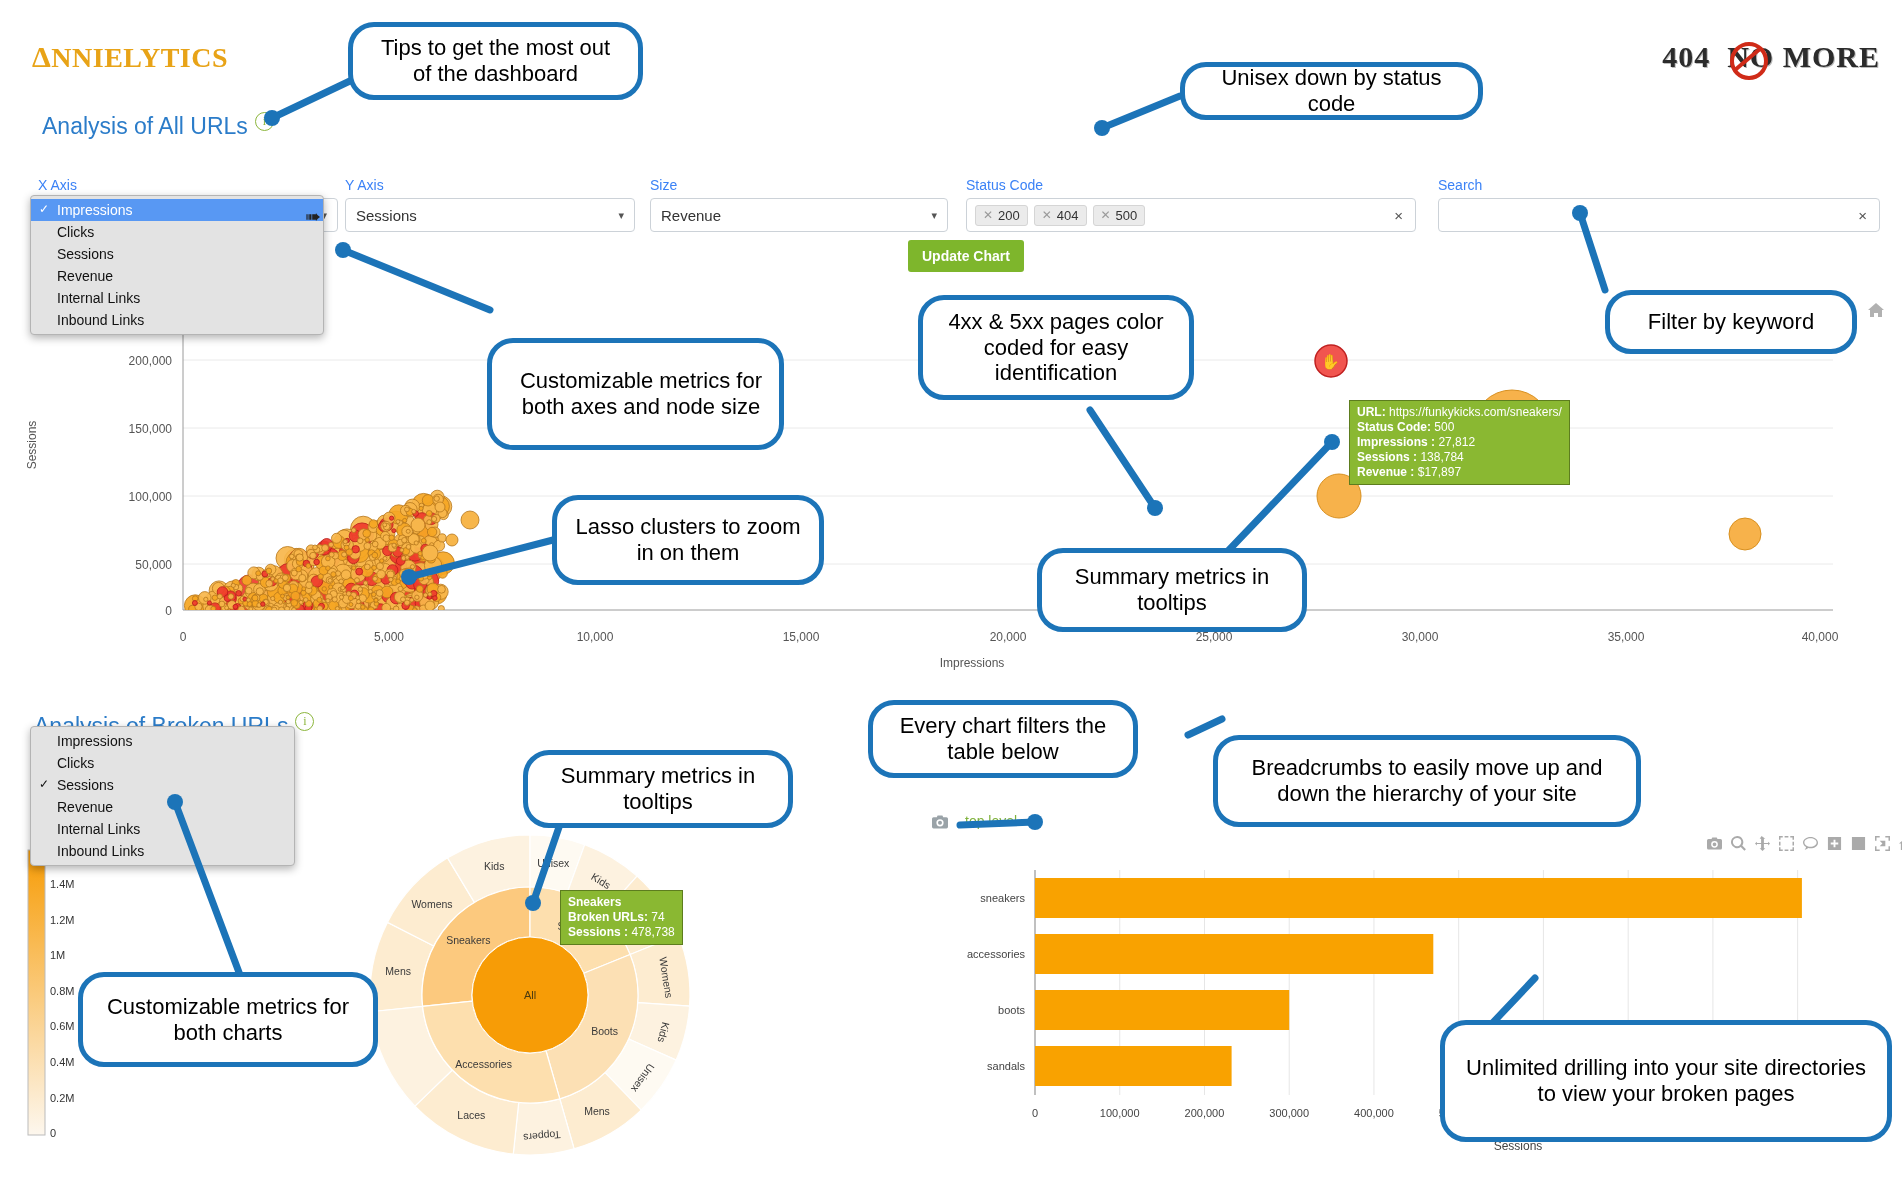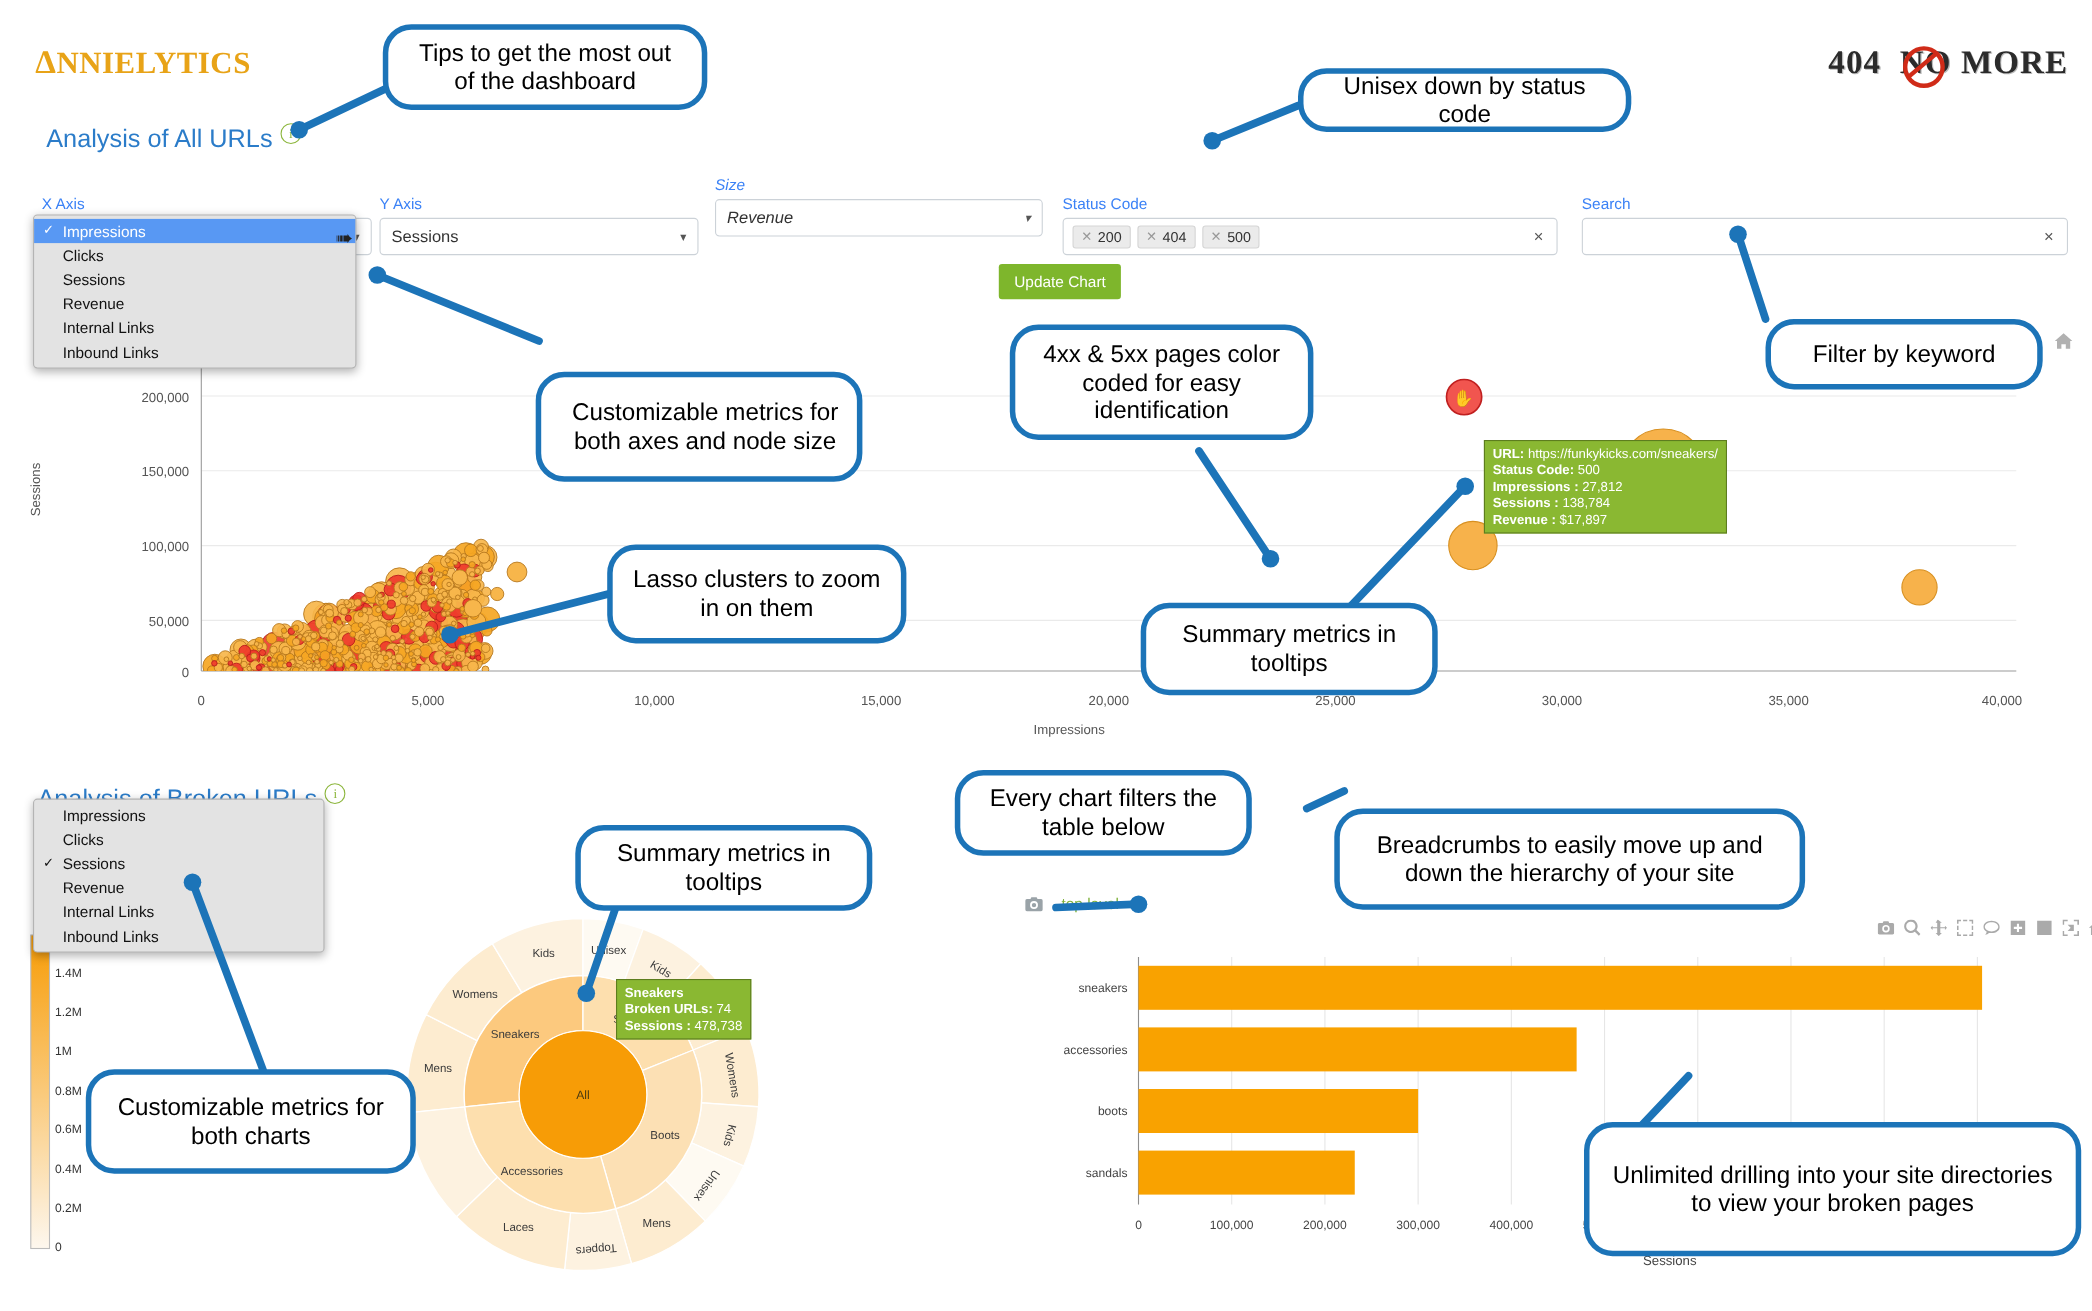--- a/index.html
+++ b/index.html
@@ -114,21 +114,21 @@
 </div>
 
 <div class="abs" style="left:345px;top:177px;width:290px;">
   <div class="ctl-label">Y Axis</div>
   <div class="sel">
     <span>Sessions</span>
     <span class="caret">▾</span>
   </div>
 </div>
 
-<div class="abs" style="left:650px;top:160px;width:298px;font-style:italic;">
+<div class="abs" style="left:650px;top:177px;width:298px;">
   <div class="ctl-label">Size</div>
   <div class="sel">
     <span>Revenue</span>
     <span class="caret">▾</span>
   </div>
 </div>
 
 <div class="abs" style="left:966px;top:177px;width:450px;">
   <div class="ctl-label">Status Code</div>
   <div class="tagbox">
@@ -149,21 +149,21 @@
 </div>
 
 <div class="abs" style="left:1438px;top:177px;width:442px;">
   <div class="ctl-label">Search</div>
   <div class="searchbox">
     <span style="flex:1;font-size:15px;color:#333;"></span>
     <span class="clearx" style="margin-left:0;">×</span>
   </div>
 </div>
 
-<button class="abs" id="update-chart" style="left:908px;top:240px;">Update Chart</button>
+<button class="abs" id="update-chart" style="left:908px;top:240px;font-weight:bold;">Update Chart</button>
 
 <svg class="abs" style="left:0;top:285px;" width="1902" height="385">
   <defs>
     <clipPath id="plotclip">
         <rect x="183" y="5" width="1650" height="320"></rect>
       </clipPath>
   </defs>
 
   <g stroke="#eaeaea" stroke-width="1">
     <line x1="183" y1="75" x2="1833" y2="75"></line>
@@ -1049,21 +1049,21 @@
     <circle cx="175" cy="802" r="8"></circle>
     <circle cx="1484" cy="1032" r="8"></circle>
     <circle cx="533" cy="903" r="8"></circle>
   </g>
 </svg>
 
 <div class="abs callout" style="left:348px;top:22px;width:295px;height:78px;">Tips to get the most out of the dashboard</div>
 
 <div class="abs callout" style="left:1180px;top:62px;width:303px;height:58px;">Unisex down by status code</div>
 
-<div class="abs callout" style="left:487px;top:338px;width:297px;height:100px;padding-left:27px;">Customizable metrics for both axes and node size</div>
+<div class="abs callout" style="left:487px;top:338px;width:297px;height:112px;padding-left:27px;">Customizable metrics for both axes and node size</div>
 
 <div class="abs callout" style="left:918px;top:295px;width:276px;height:105px;">4xx &amp; 5xx pages color coded for easy identification</div>
 
 <div class="abs callout" style="left:1605px;top:290px;width:252px;height:64px;">Filter by keyword</div>
 
 <div class="abs callout" style="left:552px;top:495px;width:272px;height:90px;">Lasso clusters to zoom in on them</div>
 
 <div class="abs callout" style="left:1037px;top:548px;width:270px;height:84px;">Summary metrics in tooltips</div>
 
 <div class="abs callout" style="left:523px;top:750px;width:270px;height:78px;">Summary metrics in tooltips</div>

